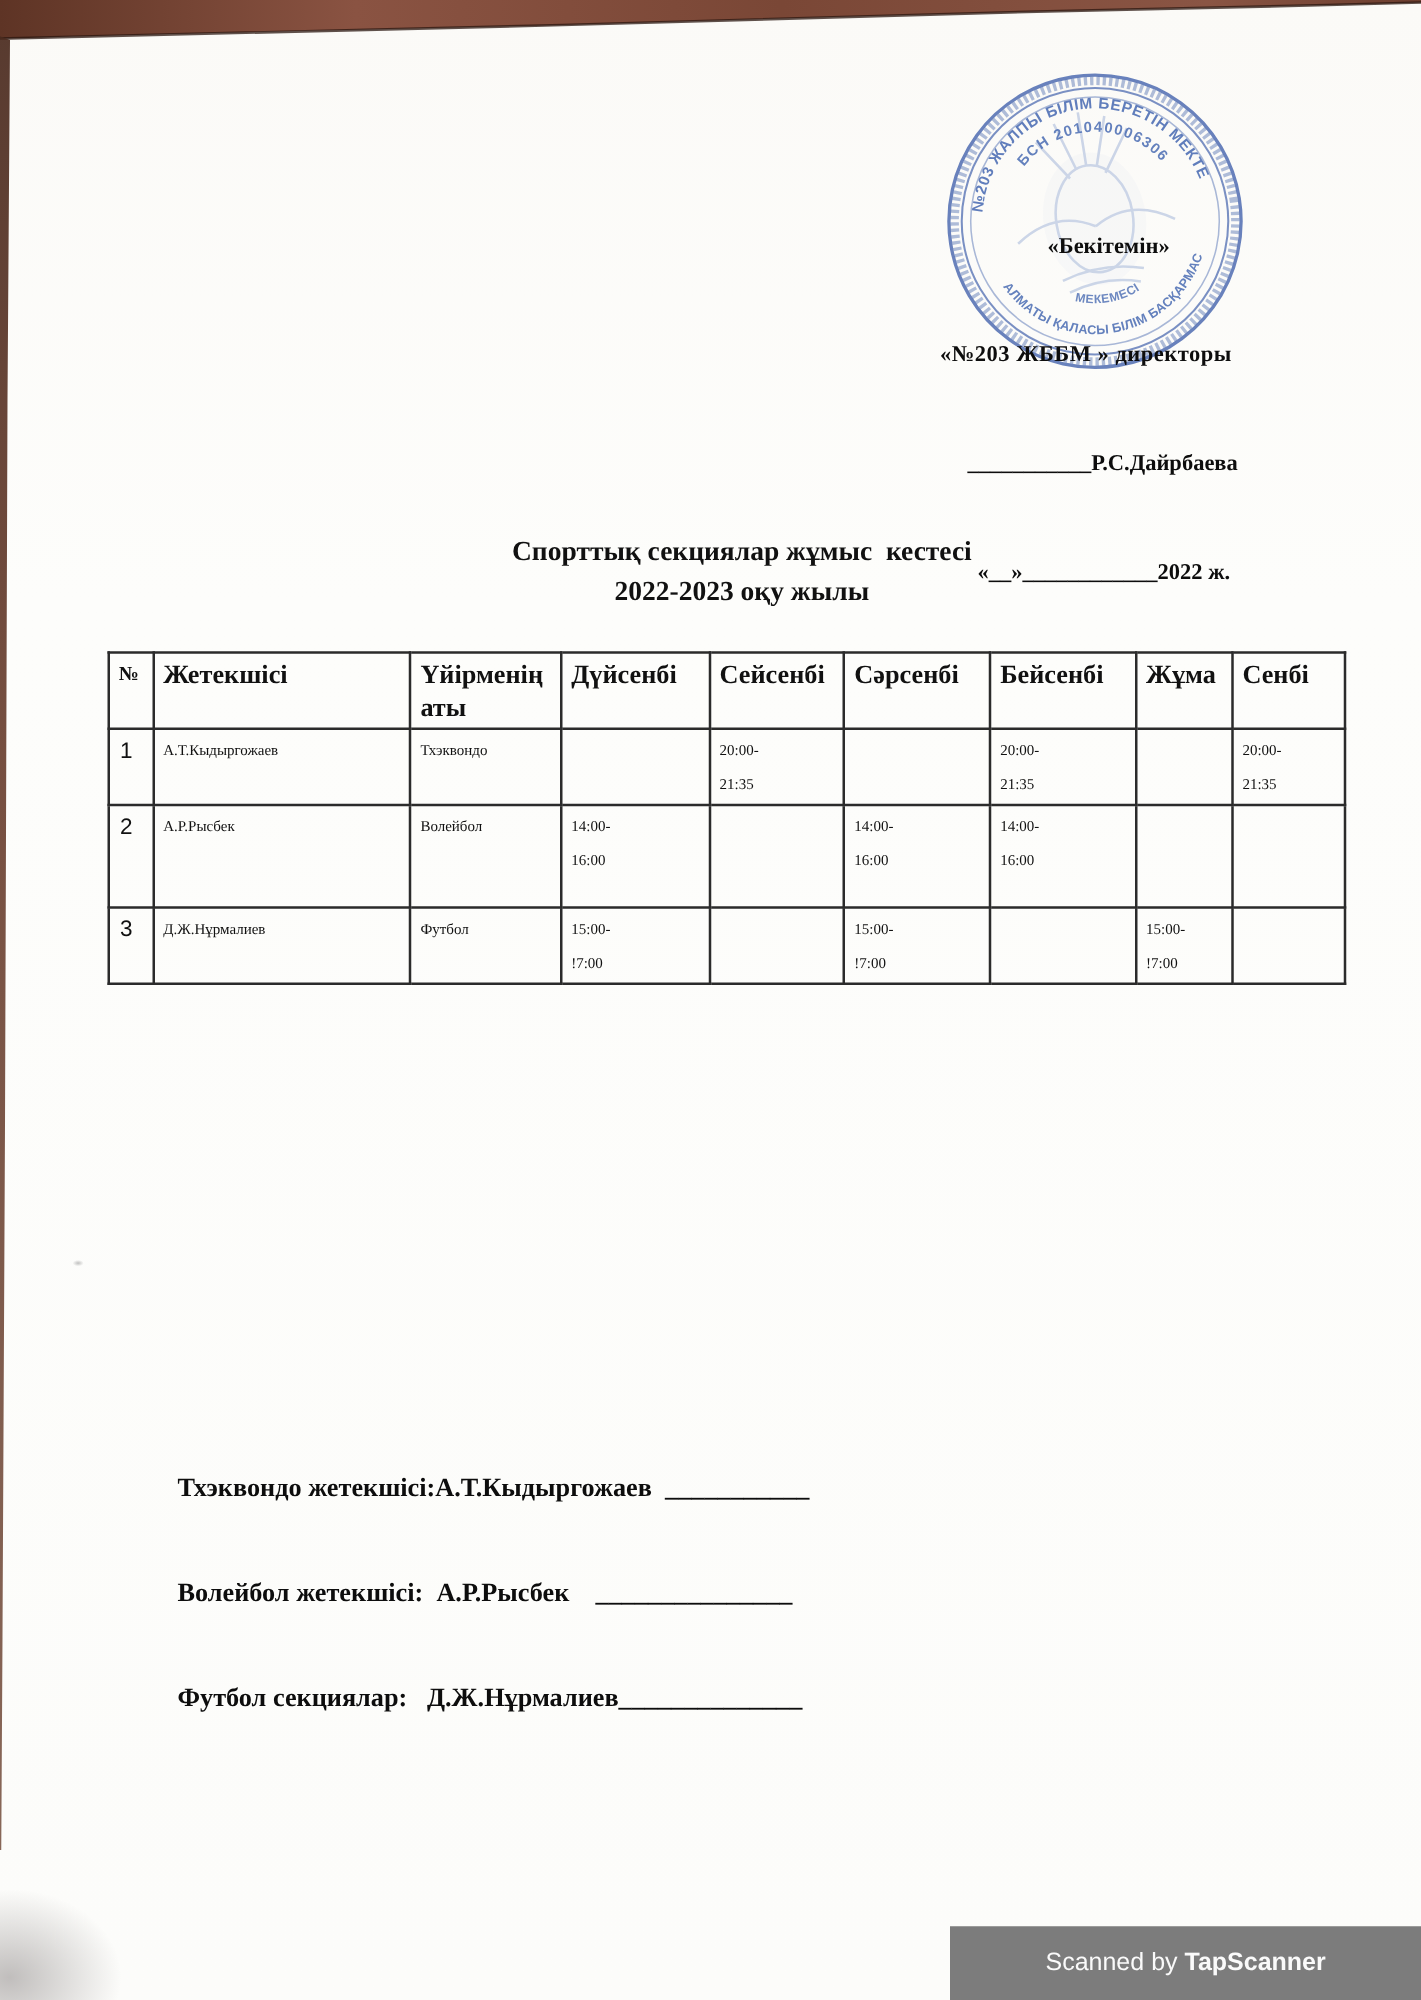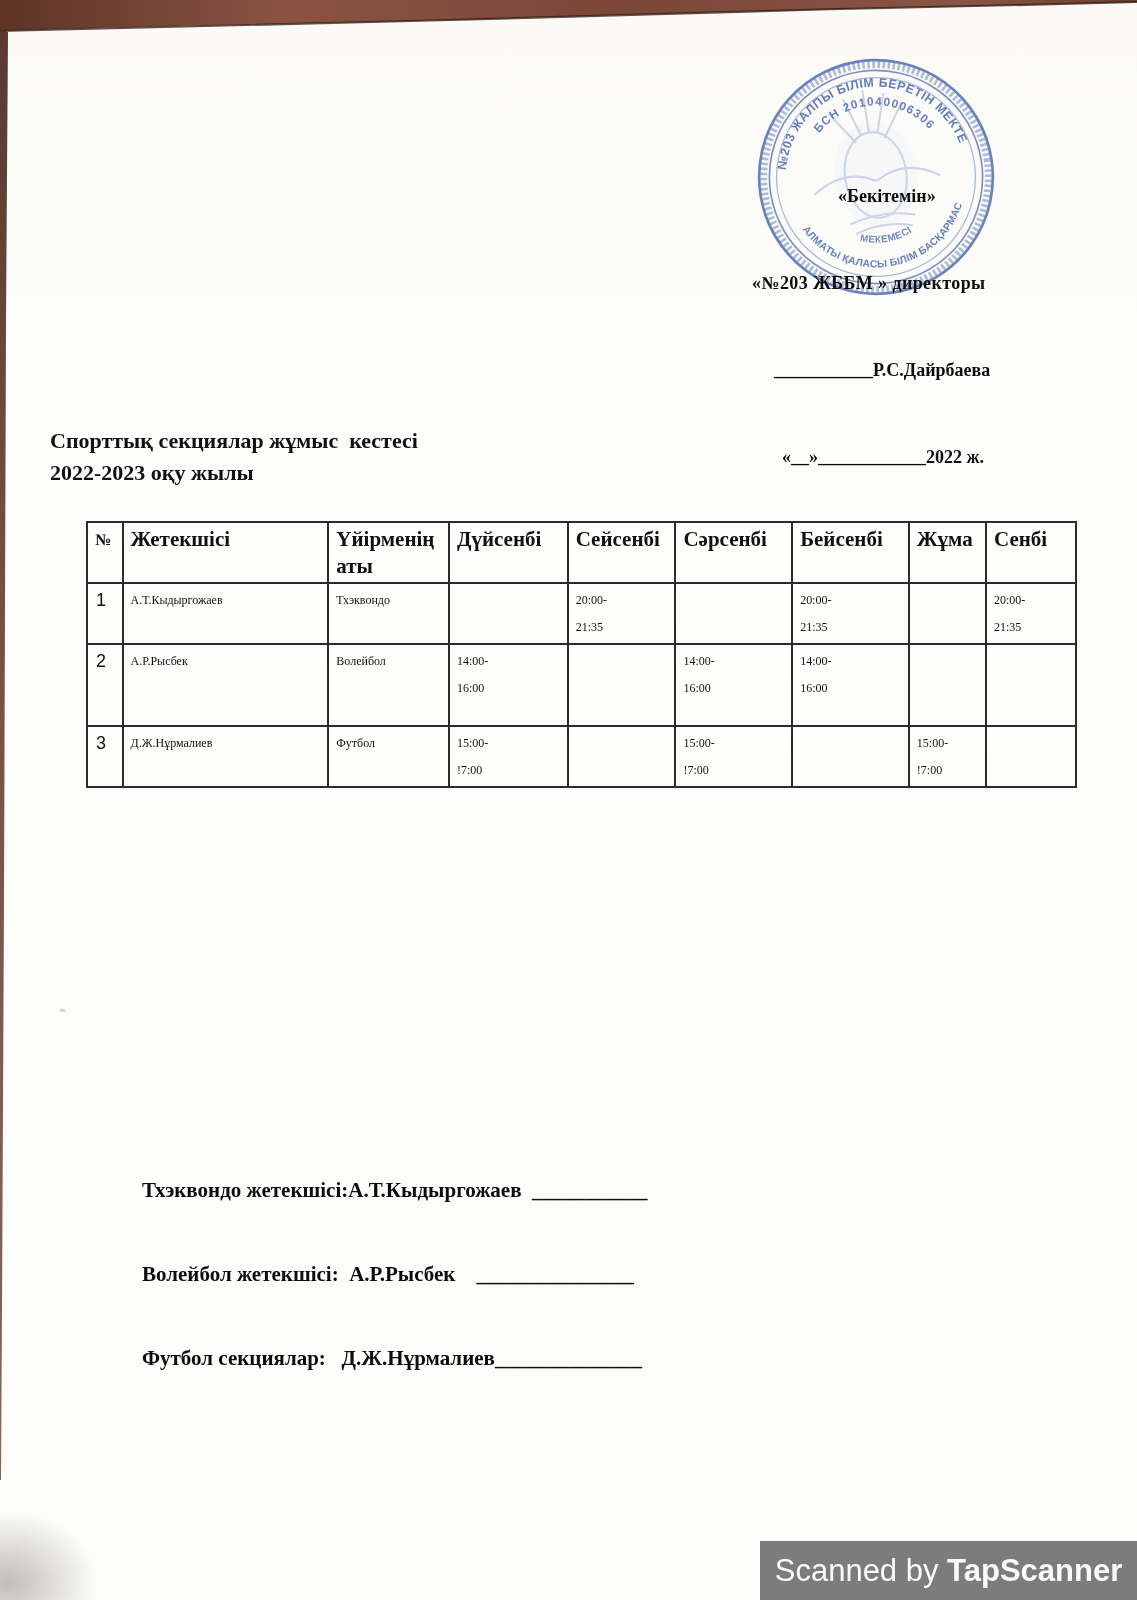--- a/index.html
+++ b/index.html
@@ -15,21 +15,21 @@
   .approval{
     position:absolute; left:750px; top:124px; width:320px; z-index:2;
     font-weight:bold; font-size:18px; line-height:29px; white-space:pre; color:#0d0d0d;
   }
   .approval .l1{margin-left:88px;}
   .approval .l2{margin-left:2px; letter-spacing:.4px;}
   .approval .l3{margin-left:24px;}
   .approval .l4{margin-left:32px;}
   
   .doc-title{
-    position:absolute; left:0; top:428px; width:1137px; z-index:2;
+    position:absolute; left:0; top:428px; width:1137px; text-align:center; z-index:2;
     padding-left:50px; box-sizing:border-box;
   }
   .doc-title .t1{font-size:22px; font-weight:bold; white-space:pre;}
   .doc-title .t2{font-size:22px; font-weight:bold; margin-top:6px;}
   
   .sched-wrap{position:absolute; left:86px; top:521px; width:991px; z-index:2;}
   table.sched{border-collapse:collapse; width:100%; table-layout:fixed;}
   table.sched th, table.sched td{
     border:2px solid #2b2b2b; vertical-align:top; box-sizing:border-box;
     padding:3px 6px 2px 7px; overflow:hidden;
@@ -46,21 +46,21 @@
   }
   
   .speck{position:absolute; left:58px; top:1008px; width:9px; height:5px; z-index:2;
     background:radial-gradient(ellipse, rgba(120,120,120,.45), rgba(120,120,120,0) 70%);}
   .corner-shadow{position:absolute; left:-45px; top:1505px; width:150px; height:140px; z-index:2;
     background:radial-gradient(ellipse at 35% 55%, rgba(95,88,88,.38), rgba(95,88,88,0) 65%);}
   
   .watermark{
     position:absolute; left:760px; top:1541px; width:377px; height:59px; z-index:7;
     background:#7c7c7c; display:flex; align-items:center; justify-content:center;
-    font-family:"Liberation Sans", sans-serif; font-size:31px; color:#fafafa; white-space:pre;
+    font-family:"Liberation Sans", sans-serif; font-size:20px; color:#fafafa; white-space:pre;
   }
   .watermark .brand{font-weight:bold;}
 </style>
 </head>
 <body>
 
 <div class="page">
 
   <svg class="seal-svg" viewBox="0 0 240 240" width="246" height="246">
     <defs>

